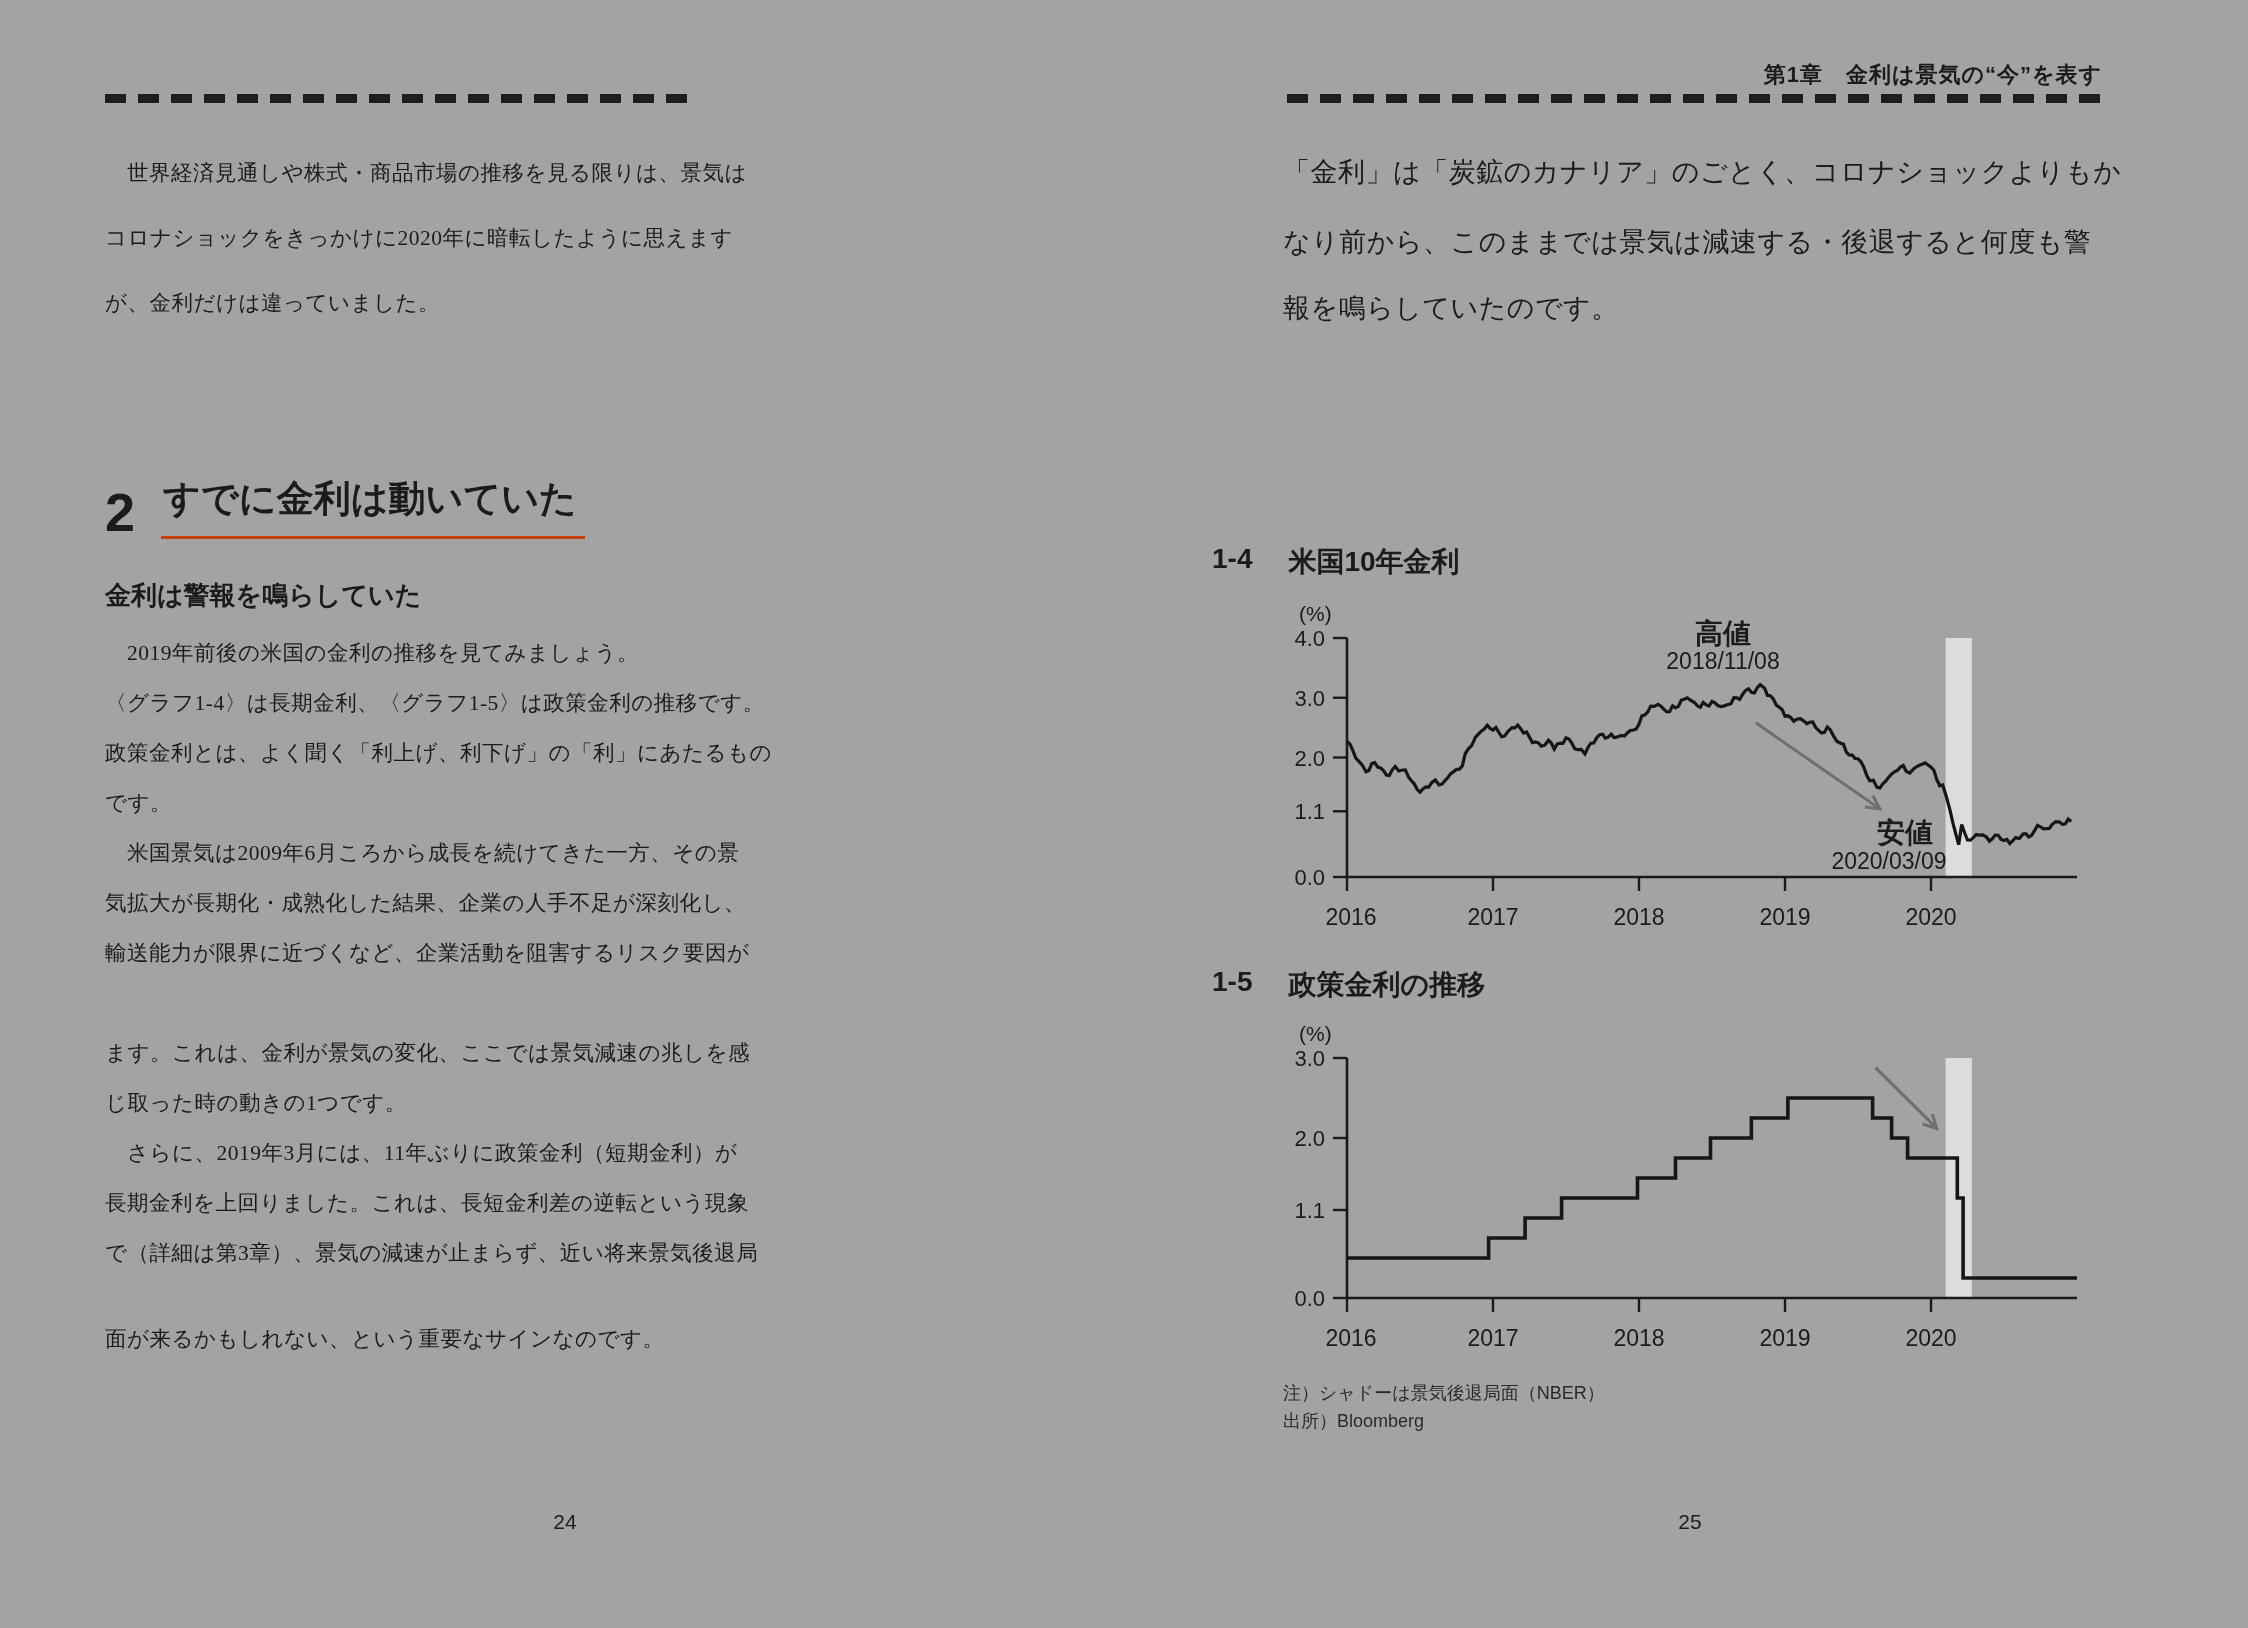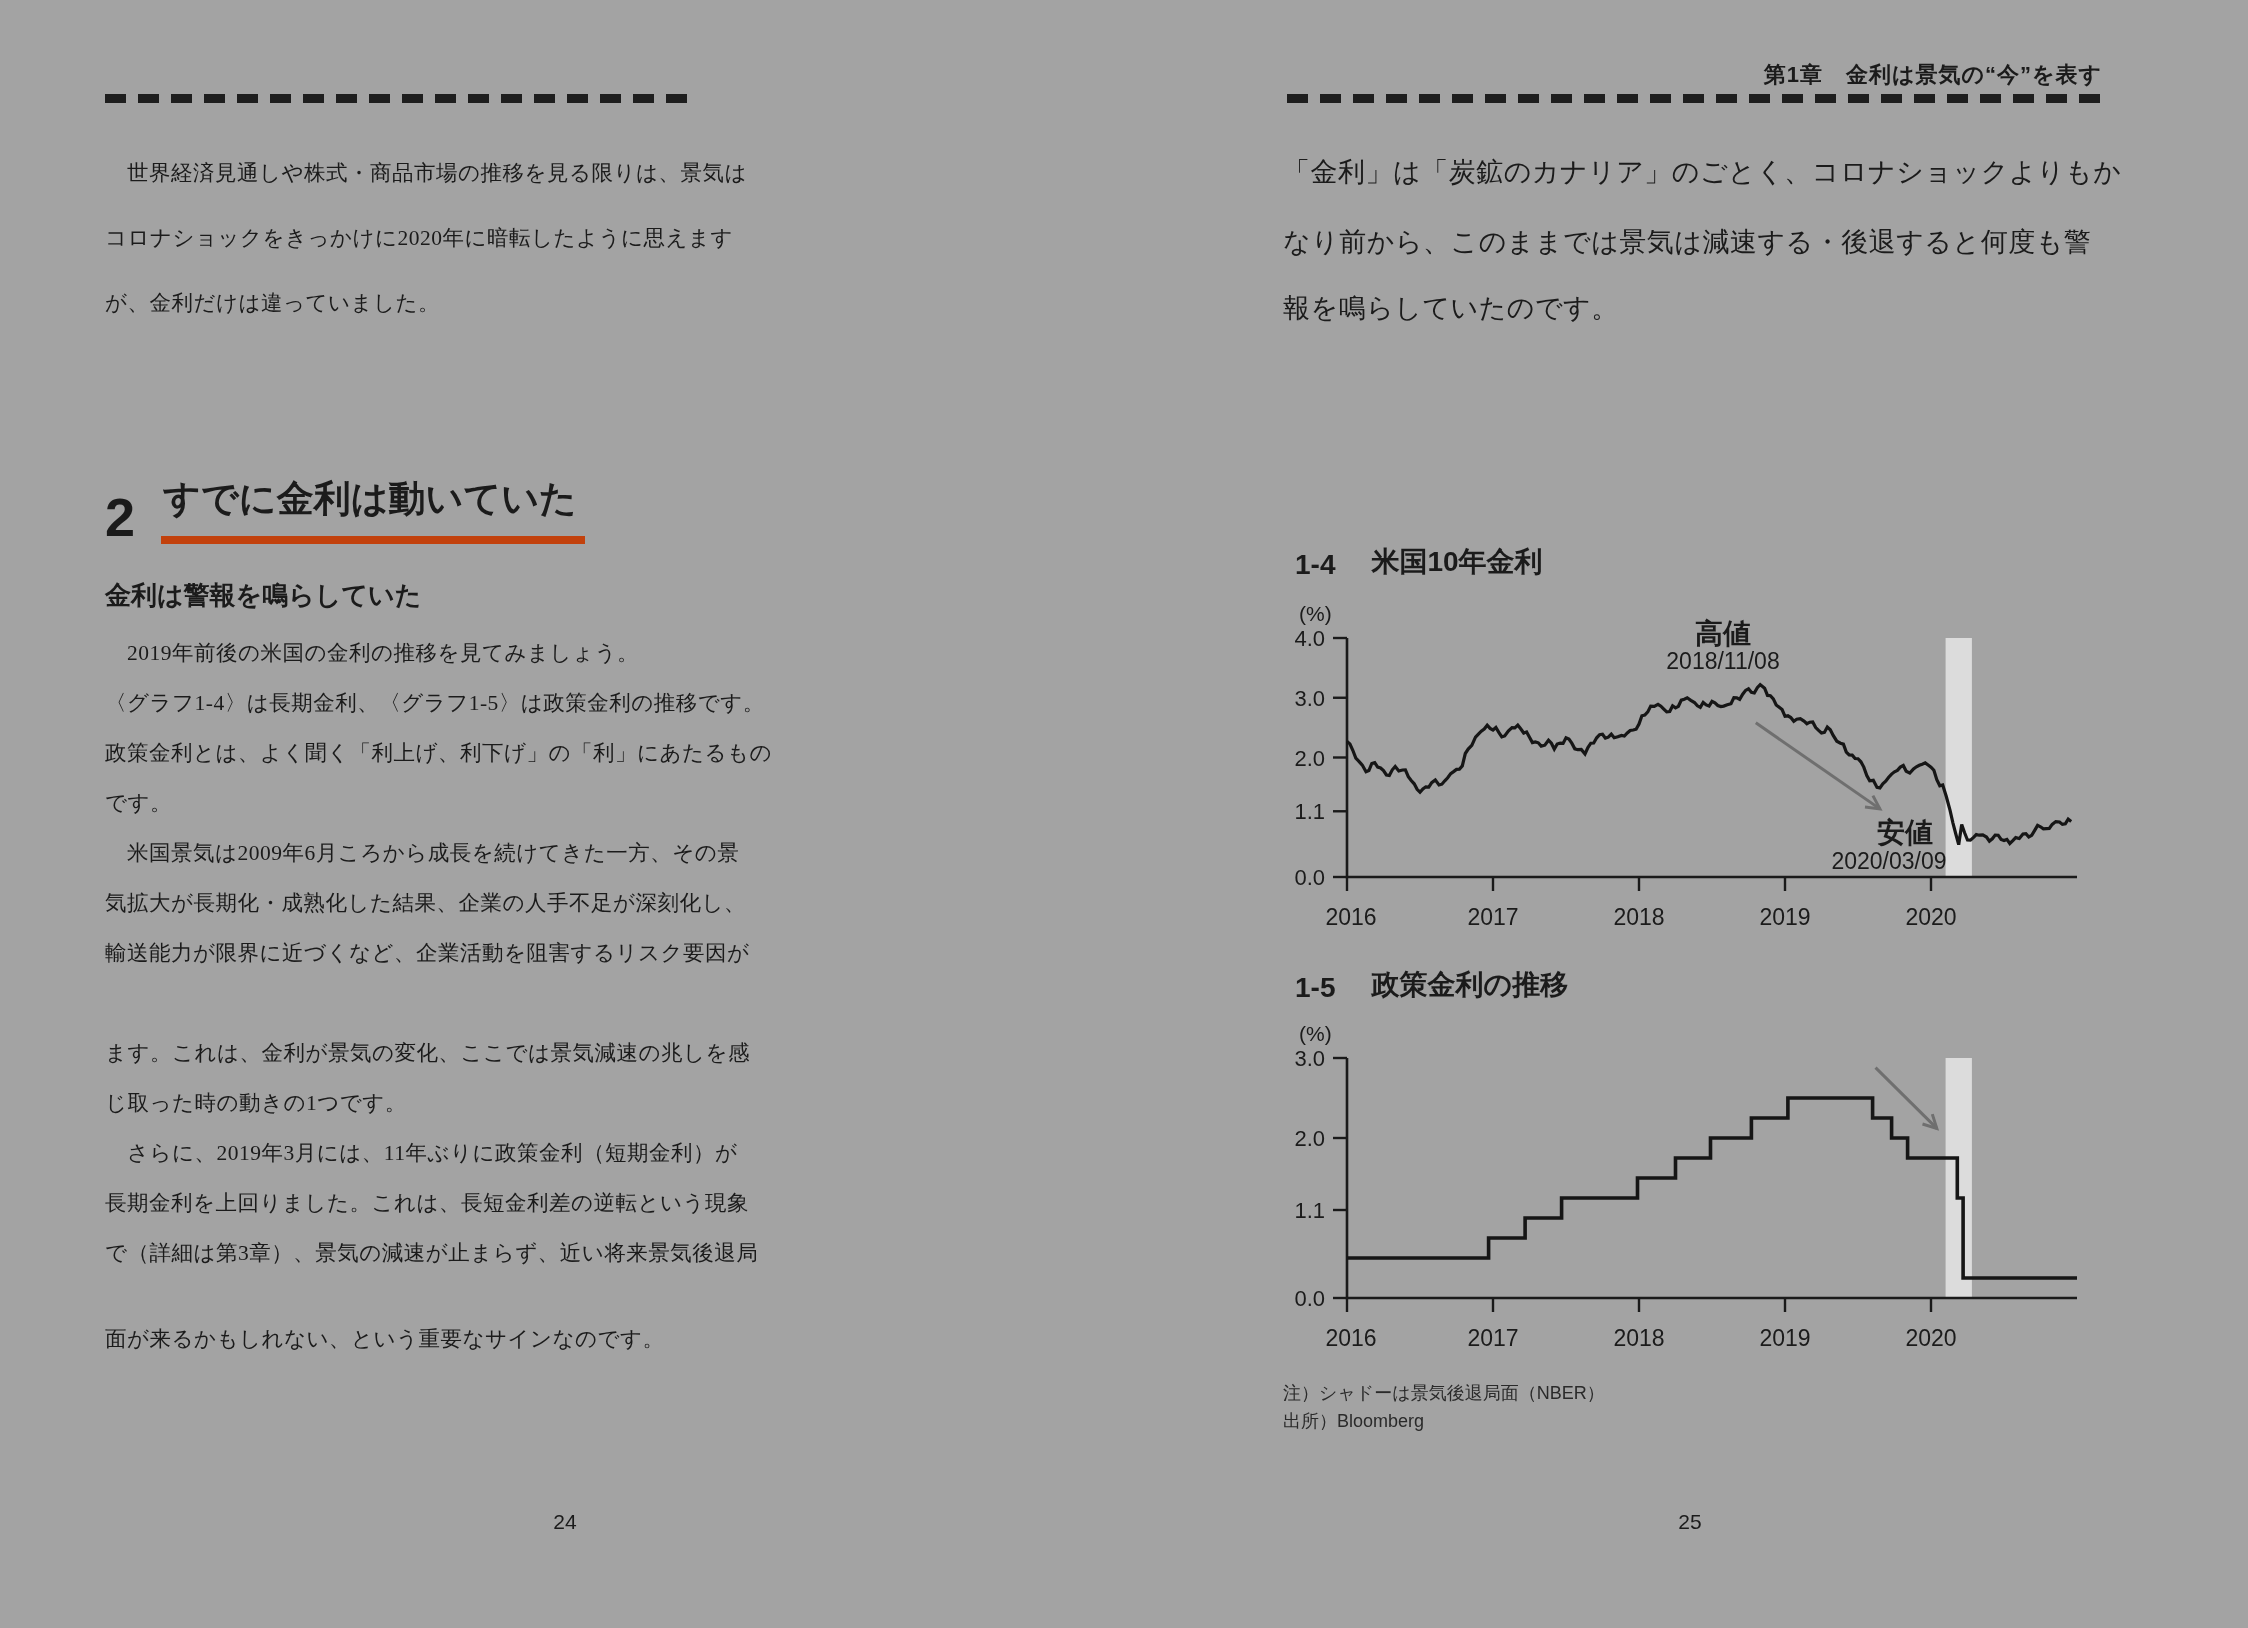--- a/index.html
+++ b/index.html
@@ -14,32 +14,32 @@
 
   #running-header{position:absolute;top:60px;right:146px;font-size:22px;font-weight:bold;
      letter-spacing:1px;color:#1b1b1b;}
 
   
   .l-par1-line{position:absolute;left:105px;width:660px;font-size:21.5px;letter-spacing:0.5px;white-space:nowrap;}
   .l-body-line{position:absolute;left:105px;width:660px;font-size:21.5px;letter-spacing:0.5px;white-space:nowrap;}
 
   #section-head{position:absolute;left:105px;top:474px;display:flex;align-items:flex-end;gap:26px;}
   #section-number{font-size:54px;font-weight:bold;line-height:1;letter-spacing:0;}
-  #section-title{font-size:37px;font-weight:bold;padding:0 8px 12px 2px;border-bottom:8px solid #c2410c;}
+  #section-title{font-size:37px;font-weight:bold;padding:0 8px 12px 2px;border-bottom:3px solid #c2410c;}
 
   #subheading{position:absolute;left:105px;top:578px;font-size:26px;font-weight:bold;}
 
   .page-number{position:absolute;top:1510px;width:80px;text-align:center;font-size:21px;}
   #page-num-left{left:525px;}
   #page-num-right{left:1650px;}
 
   
   .r-par-line{position:absolute;left:1283px;width:840px;font-size:27px;letter-spacing:0.5px;white-space:nowrap;}
 
-  .chart-title{position:absolute;left:1295px;display:flex;gap:36px;align-items:flex-end;
+  .chart-title{position:absolute;left:1212px;display:flex;gap:36px;align-items:flex-start;
       font-size:28px;font-weight:bold;font-family:"Liberation Sans","DejaVu Sans",sans-serif;}
   #chart1-title{top:543px;}
   #chart2-title{top:966px;}
 
   .chart-wrap{position:absolute;left:1283px;width:845px;height:355px;}
   #chart1-wrap{top:595px;}
   #chart2-wrap{top:1015px;}
   .chart-wrap svg{position:absolute;left:0;top:0;}
 
   .anno{position:absolute;text-align:center;font-family:"Liberation Sans","DejaVu Sans",sans-serif;color:#1b1b1b;}

